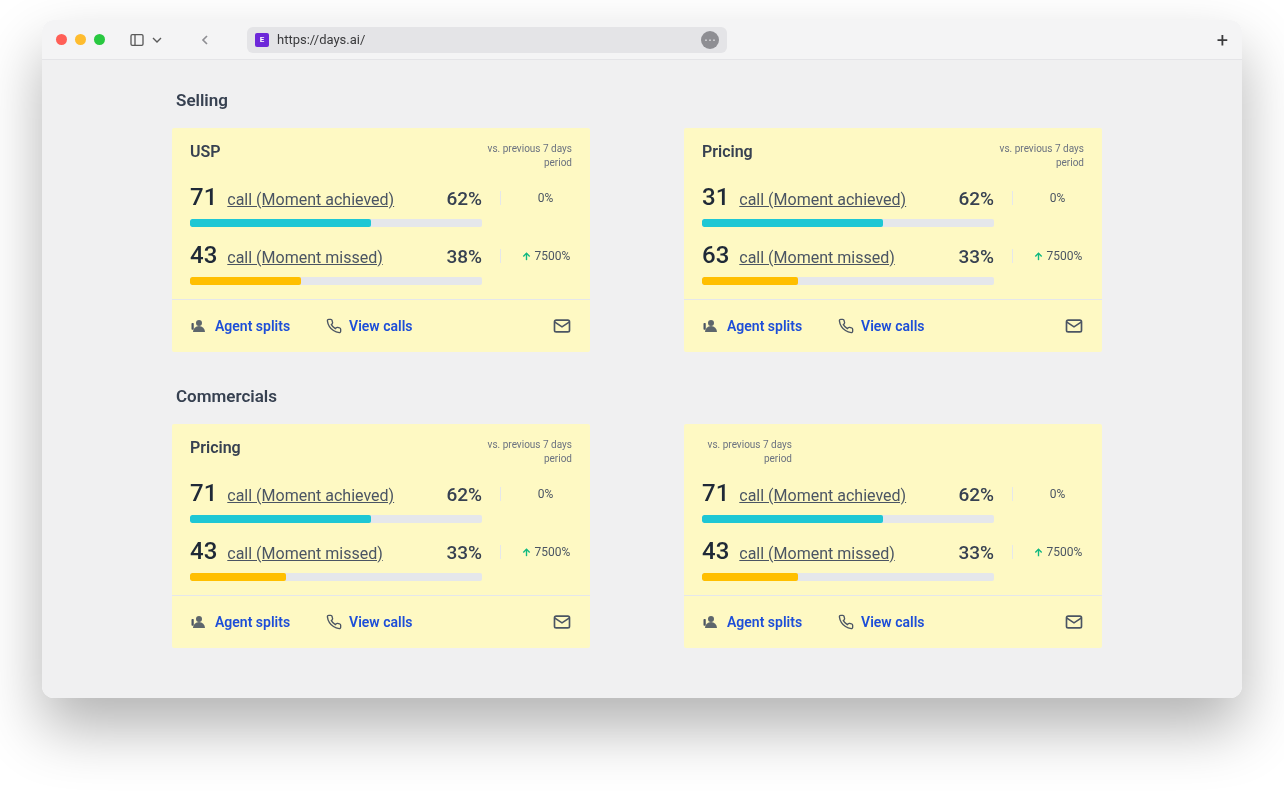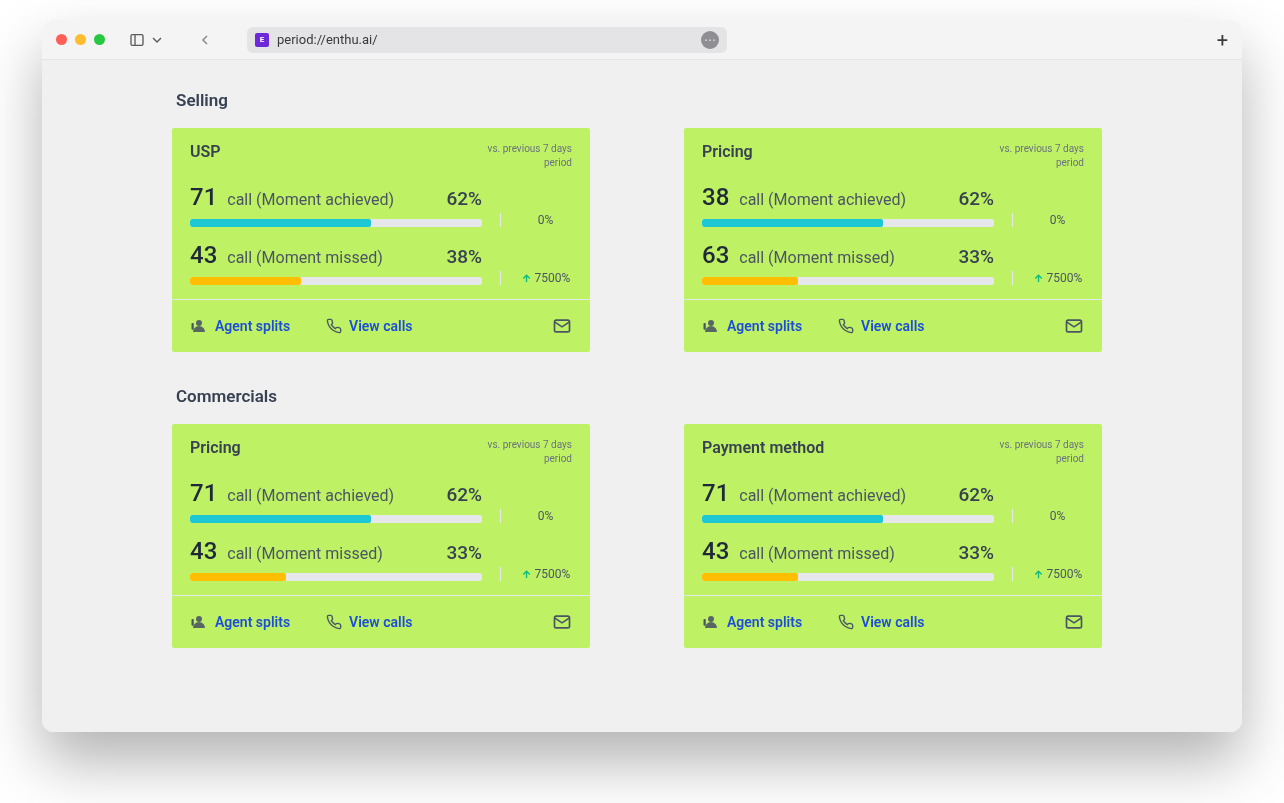--- a/index.html
+++ b/index.html
@@ -68,60 +68,60 @@
     align-items:center;
     padding: 0 28px;
     gap: 30px;
   }
   .ham { width:22px; display:flex; flex-direction:column; gap:4px; }
   .ham span { height:2px; background:#4b5563; border-radius:2px; }
   .brand { font-weight:600; font-size:22px; color:#111827; letter-spacing:-0.3px;}
 
   .content {
     background: #f0f0f1;
-    padding: 0 0 50px 0;
+    padding: 0 0 16px 0;
     min-height: 600px;
   }
   .inner { max-width: 940px; margin: 0 auto; padding: 30px 0 0 0; }
   .section-title {
     font-size: 17px;
     font-weight: 600;
     color: #374151;
     margin: 0 0 18px 4px;
   }
   .grid {
     display: grid;
     grid-template-columns: 418px 418px;
     gap: 26px 94px;
   }
 
   .card {
-    background:#bef264;
+    background:#fef9c3;
     border-radius: 2px;
     padding: 0;
     display:flex;
     flex-direction:column;
   }
   .card-top {
     display:flex;
     align-items:flex-start;
     padding: 14px 18px 0 18px;
   }
   .card-title { font-weight:600; color:#374151; font-size:16px; flex:1;}
   .cmp-label { width:90px; text-align:right; font-size:10px; color:#6b7280; line-height:1.35;}
 
   .metric-row {
     display:flex;
-    align-items:flex-end;
+    align-items:center;
     padding: 0 0 0 18px;
   }
   .metric-main { flex:1; padding: 14px 18px 0 0; }
   .metric-line { display:flex; align-items:baseline; gap:10px; }
   .metric-num { font-size:24px; font-weight:500; color:#1f2937; }
-  .metric-text { font-size:16px; color:#4b5563; flex:1;}
+  .metric-text { font-size:16px; color:#4b5563; flex:1;text-decoration:underline;}
   .metric-pct { font-size:19px; color:#374151; font-weight:500; }
   .bar-track { height:8px; background:#e5e7eb; border-radius:2px; margin-top:8px; position:relative; overflow:hidden;}
   .bar-fill { position:absolute; left:0; top:0; bottom:0; border-radius:2px;}
   .bar-cyan { background:#1ec7d4; }
   .bar-yellow { background:#ffbf00; }
 
   .cmp-cell {
     width:90px;
     border-left:1px solid #e5e7eb;
     display:flex;
@@ -171,21 +171,21 @@
           <polyline points="6 9 12 15 18 9"></polyline>
         </svg>
     </div>
     <div class="nav-back">
       <svg viewBox="0 0 24 24" fill="none" stroke="currentColor" stroke-width="2.5">
           <polyline points="15 18 9 12 15 6"></polyline>
         </svg>
     </div>
     <div class="addr">
       <span class="addr-icon">E</span>
-      <span>period://enthu.ai/</span>
+      <span>https://days.ai/</span>
       <span class="addr-more">⋯</span>
     </div>
     <div class="new-tab">+</div>
   </div>
 
 
   <div class="content">
     <div class="inner" id="dash">
   <div class="section-title">Selling</div>
   <div class="grid" style="margin-bottom:34px">
@@ -262,21 +262,21 @@
   </div>
   <div class="card">
     <div class="card-top">
       <div class="card-title">Pricing</div>
       <div class="cmp-label">vs. previous 7 days period</div>
     </div>
 
   <div class="metric-row">
     <div class="metric-main">
       <div class="metric-line">
-        <span class="metric-num">38</span>
+        <span class="metric-num">31</span>
         <span class="metric-text">call (Moment achieved)</span>
         <span class="metric-pct">62%</span>
       </div>
       <div class="bar-track">
         <div class="bar-fill bar-cyan" style="width:62%"></div>
       </div>
     </div>
     <div class="cmp-cell">
 
       <span>0%</span>
@@ -400,21 +400,20 @@
       <div class="mail">
         <span><svg width="20" height="20" viewBox="0 0 24 24" fill="none" stroke="currentColor" stroke-width="2">
                     <rect x="3" y="5" width="18" height="14" rx="2"></rect>
                     <polyline points="3 7 12 13 21 7"></polyline>
                   </svg></span>
       </div>
     </div>
   </div>
   <div class="card">
     <div class="card-top">
-      <div class="card-title">Payment method</div>
       <div class="cmp-label">vs. previous 7 days period</div>
     </div>
 
   <div class="metric-row">
     <div class="metric-main">
       <div class="metric-line">
         <span class="metric-num">71</span>
         <span class="metric-text">call (Moment achieved)</span>
         <span class="metric-pct">62%</span>
       </div>

